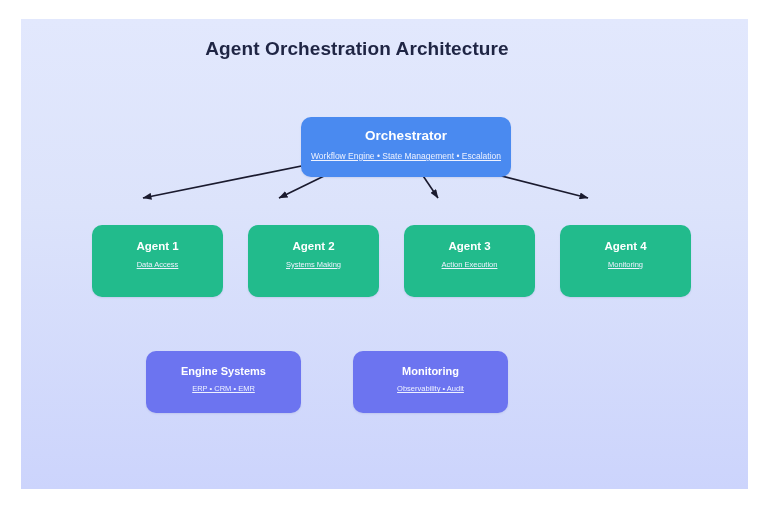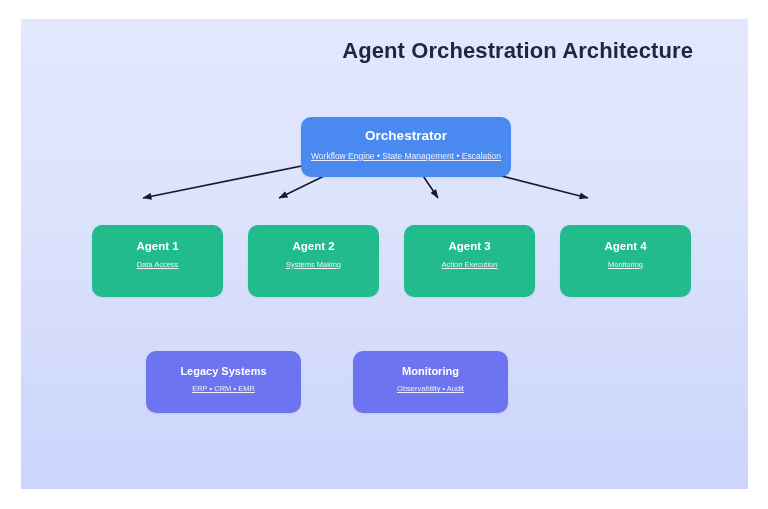--- a/index.html
+++ b/index.html
@@ -28,22 +28,22 @@
     width: 727px;
     height: 470px;
     background: linear-gradient(180deg, #e2e8fd 0%, #dce3fb 40%, #ccd4fc 100%);
   }
 
   #diagram-title {
     position: absolute;
     left: 0;
     top: 19px;
     width: 672px;
-    text-align: right;
-    font-size: 22px;
+    text-align: center;
+    font-size: 19px;
     font-weight: bold;
     color: #1f2544;
     letter-spacing: 0.1px;
   }
 
   .node {
     position: absolute;
     border-radius: 10px;
     box-sizing: border-box;
     display: flex;
@@ -170,21 +170,21 @@
       <div class="node-title">Agent 3</div>
       <div class="node-sub">Action Execution</div>
     </div>
 
     <div class="node agent-node" id="node-agent-4">
       <div class="node-title">Agent 4</div>
       <div class="node-sub">Monitoring</div>
     </div>
 
     <div class="node support-node" id="node-legacy-systems">
-      <div class="node-title">Legacy Systems</div>
+      <div class="node-title">Engine Systems</div>
       <div class="node-sub">ERP • CRM • EMR</div>
     </div>
 
     <div class="node support-node" id="node-monitoring">
       <div class="node-title">Monitoring</div>
       <div class="node-sub">Observability • Audit</div>
     </div>
 
 
   </div>

